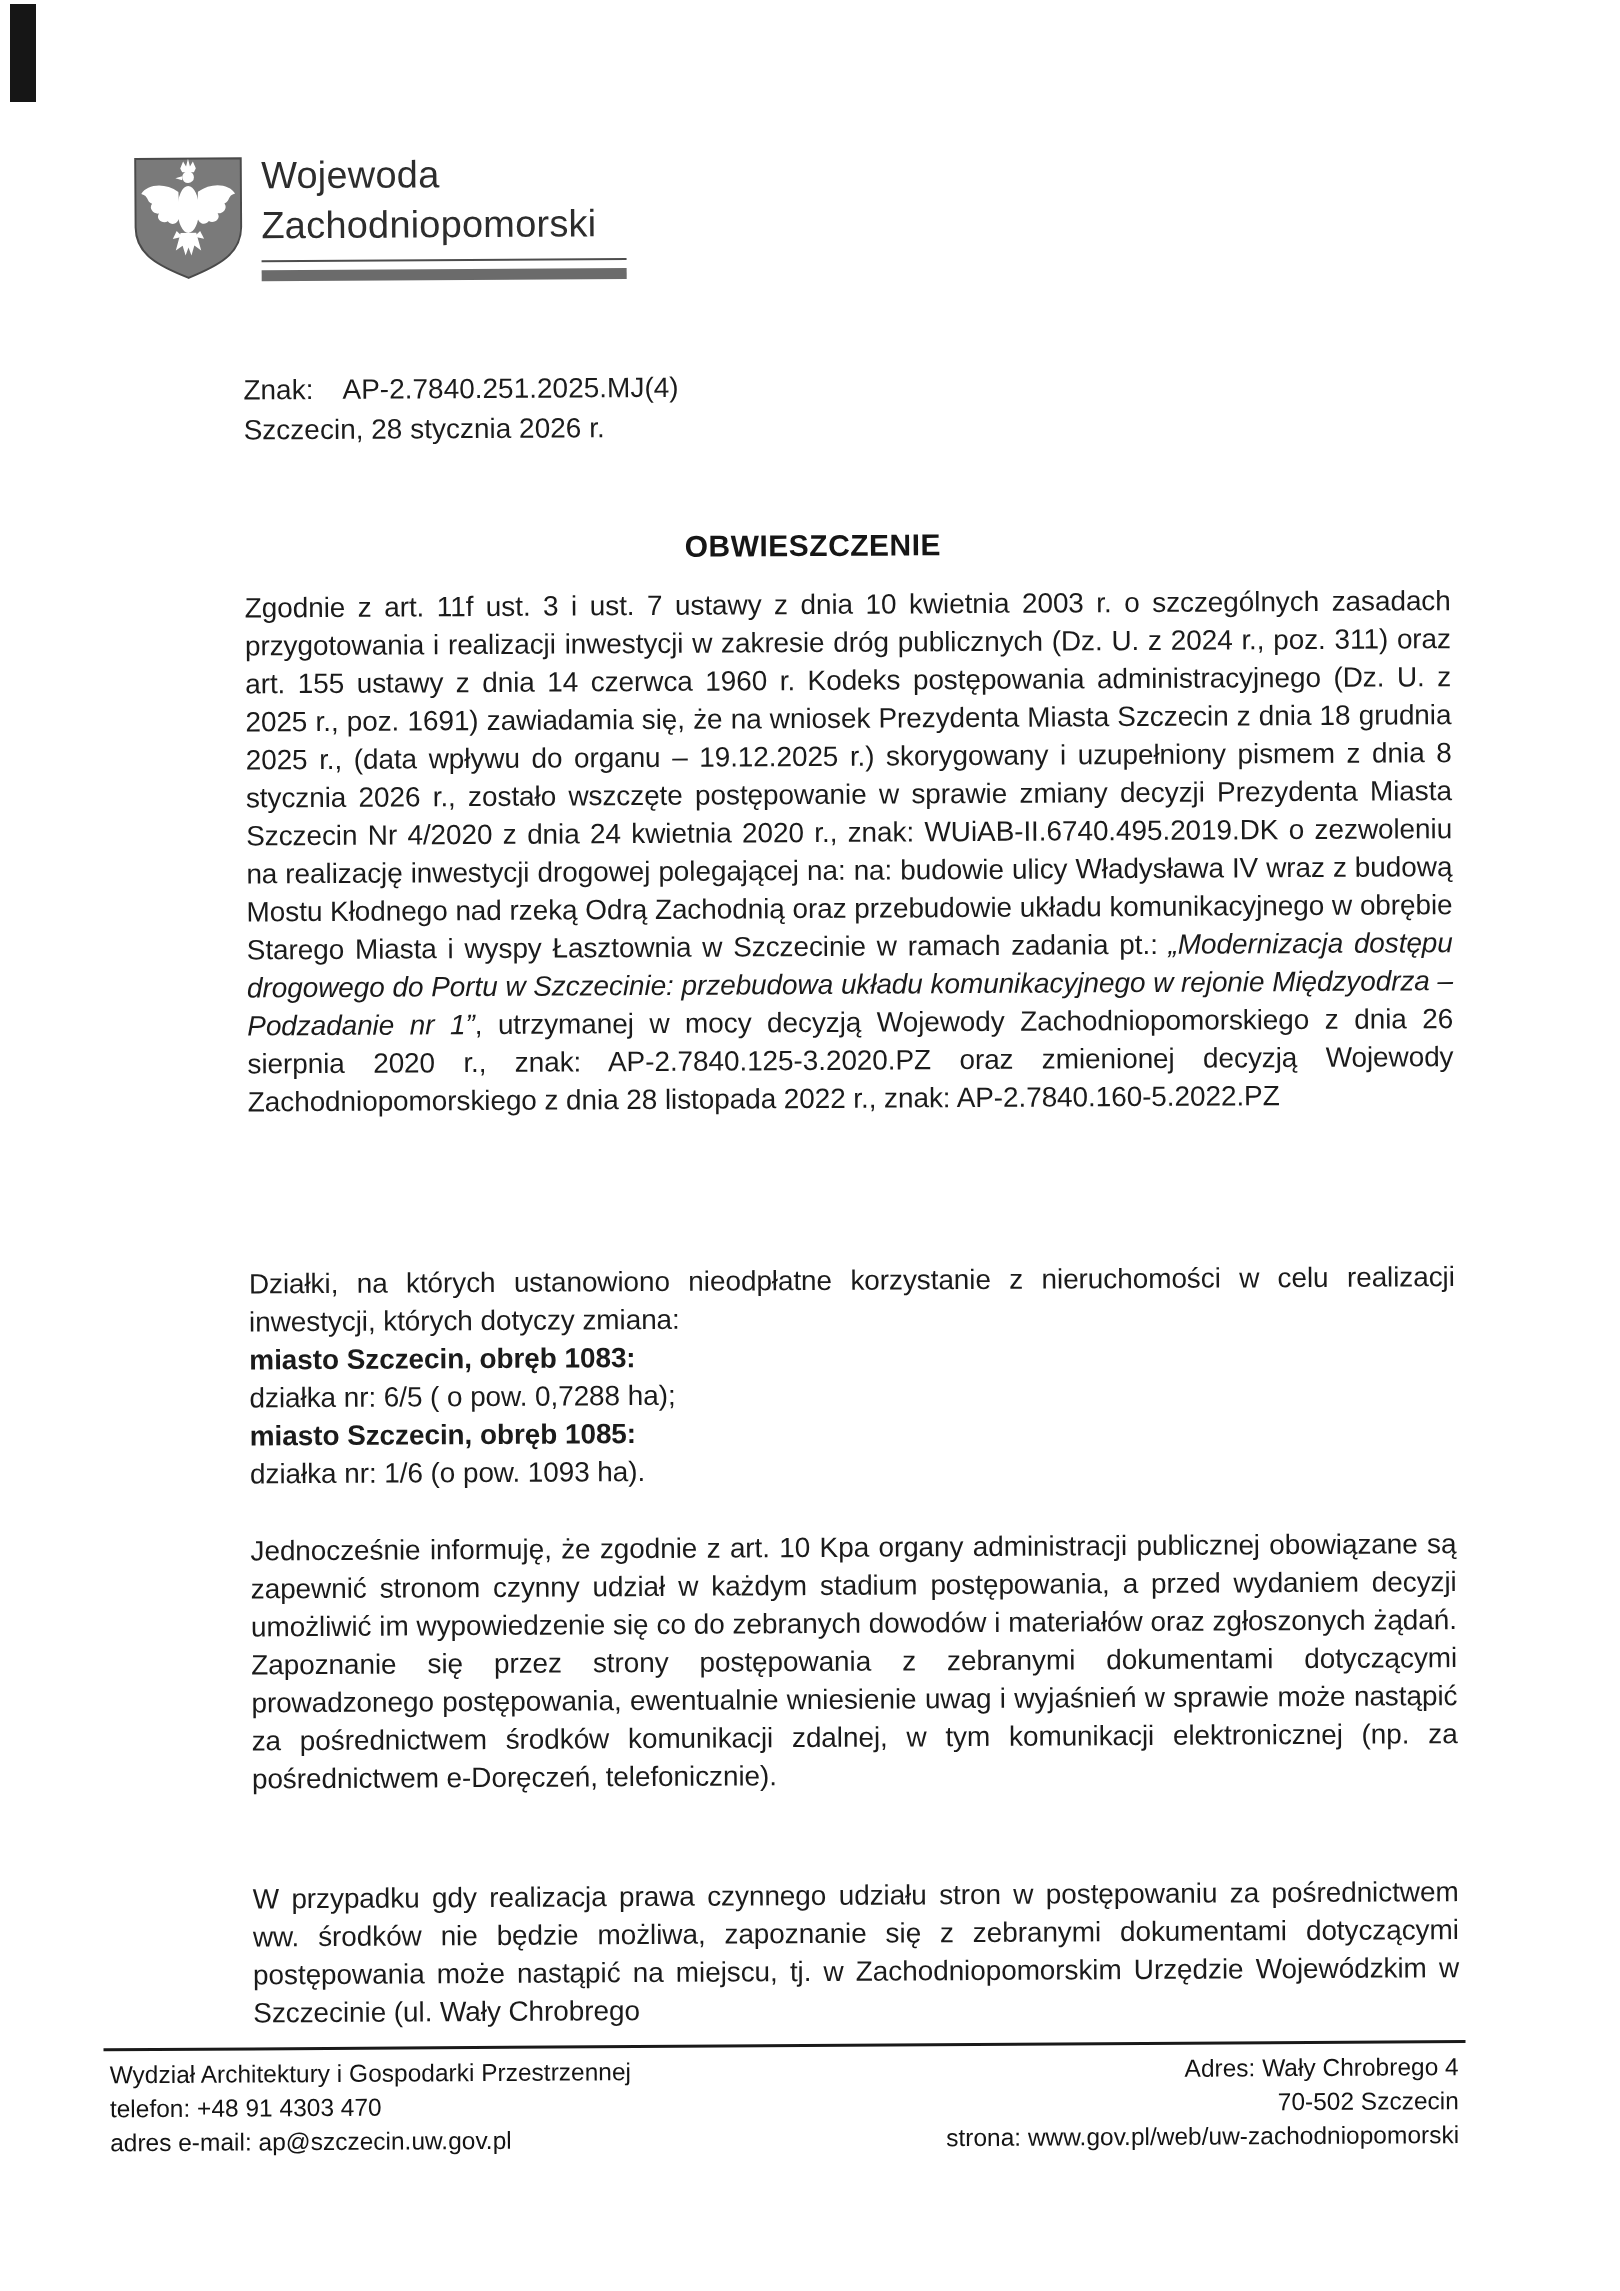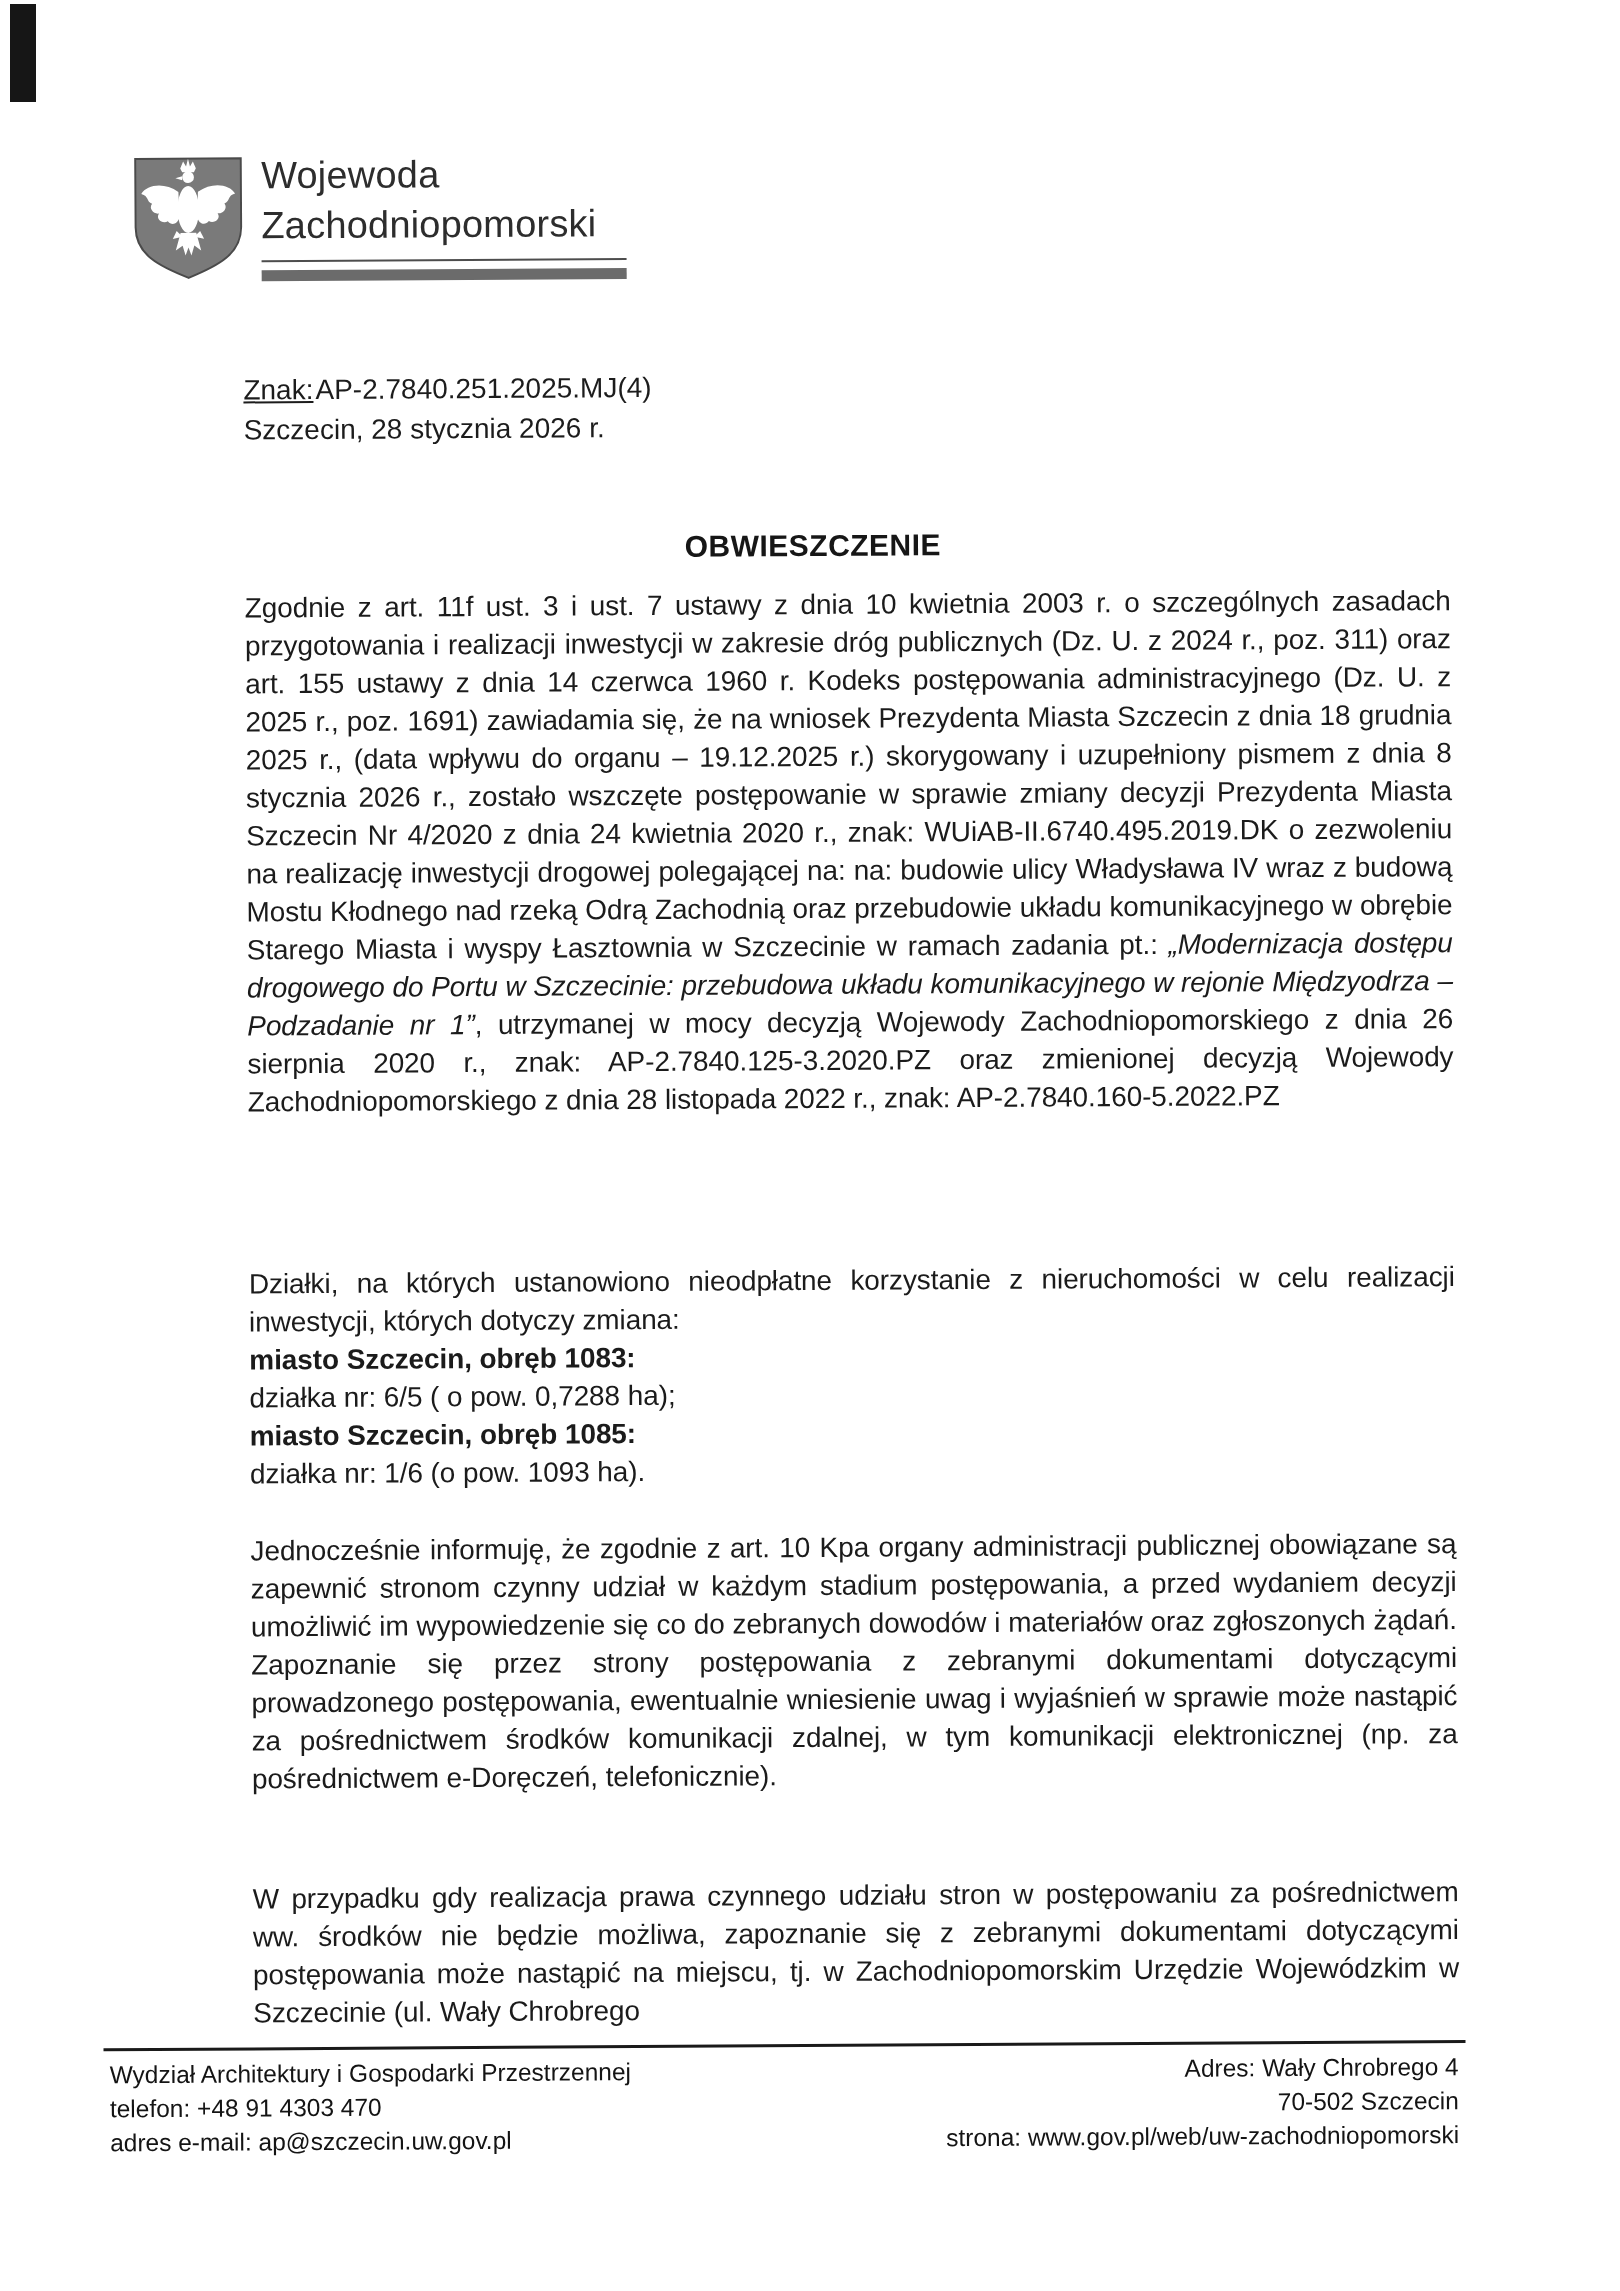--- a/index.html
+++ b/index.html
@@ -15,21 +15,21 @@
   .crest{position:absolute;left:137px;top:149px;width:114px;height:129px;}
   .org-name{
     position:absolute;left:267px;top:147px;
     font-size:38px;line-height:50px;color:#2d2d2d;letter-spacing:0.2px;
   }
   .rule-thin{position:absolute;left:267px;top:257px;width:365px;height:2px;background:#4d4d4d;}
   .rule-thick{position:absolute;left:267px;top:267px;width:365px;height:10.8px;background:#6b6b6b;}
 
   
   .meta{position:absolute;left:248px;top:367px;font-size:28px;line-height:40px;}
-  .meta .label{margin-right:2px;text-decoration:underline;}
+  .meta .label{margin-right:29px;}
 
   
   .doc-title{
     position:absolute;left:248px;top:529px;width:1137px;text-align:center;
     font-size:30px;font-weight:bold;letter-spacing:0.5px;color:#161616;
   }
 
   
   .para{
     position:absolute;left:248px;width:1206px;

